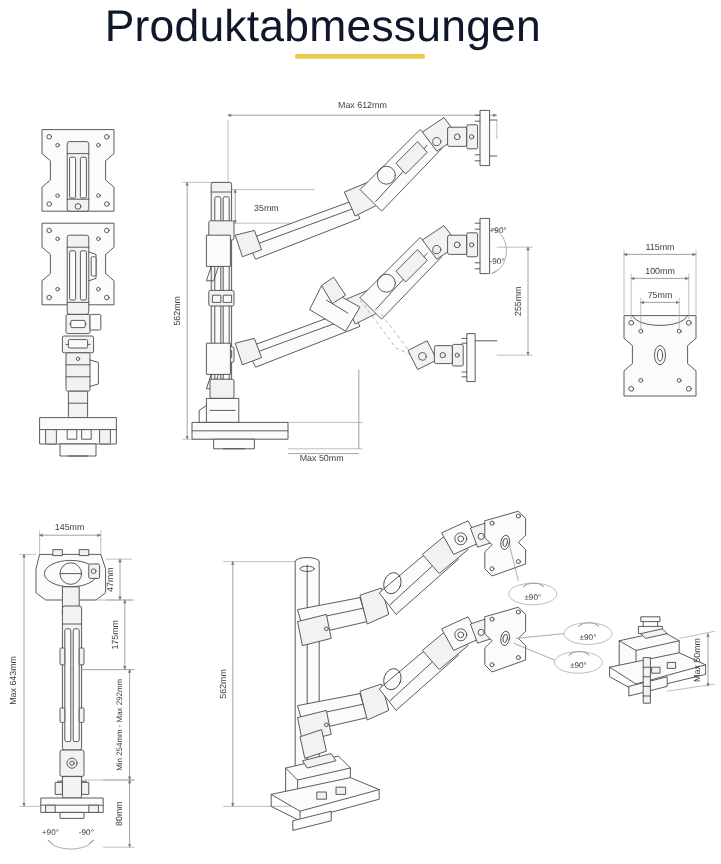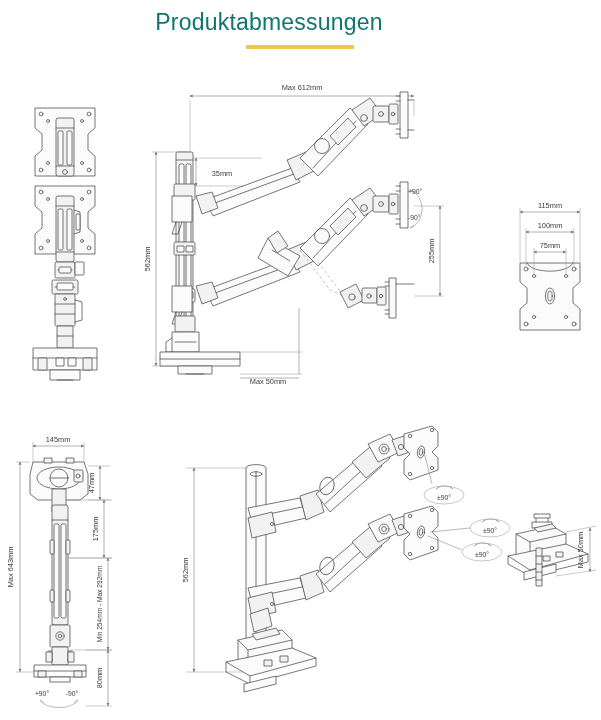--- a/index.html
+++ b/index.html
@@ -7,22 +7,22 @@
     width:601px;height:720px;background:#ffffff;
     font-family:"Liberation Sans",sans-serif;
     color:#3a3a3a;overflow:hidden;position:relative;
   }
   #page{position:relative;width:601px;height:720px;}
 
   
   .header{position:absolute;left:0;top:0;width:601px;height:62px;}
   .page-title{
     position:absolute;left:0;top:2px;width:538px;
-    text-align:center;font-size:23px;font-weight:300;
-    letter-spacing:.2px;color:#0f766e;line-height:40px;
+    text-align:center;font-size:37px;font-weight:300;
+    letter-spacing:.2px;color:#0f172a;line-height:40px;
   }
   .title-rule{
     position:absolute;left:246px;top:45px;width:108px;height:4px;
     background:#ebc94f;border-radius:1px;
   }
 
   
   .diagram-layer{position:absolute;left:0;top:0;width:601px;height:720px;}
   svg{display:block;}
   .ln{fill:none;stroke:#4a4a4a;stroke-width:.75;stroke-linejoin:round;stroke-linecap:round;}

